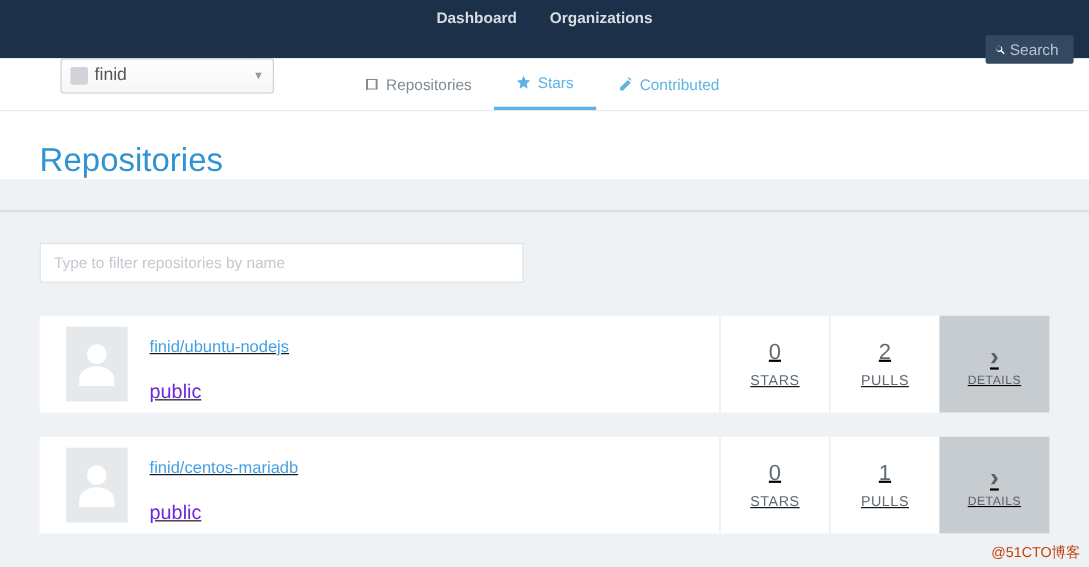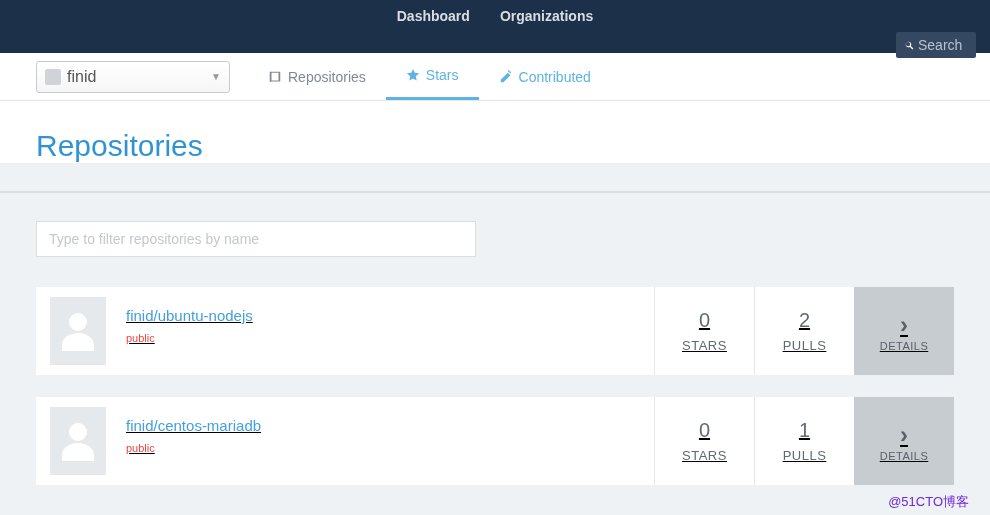--- a/index.html
+++ b/index.html
@@ -7,53 +7,53 @@
 
 .topnav { background: #1c3049; height: 53px; display: flex; align-items: center; padding: 0 14px; flex-direction: column; }
 .logo { width: 50px; height: 38px; margin-right: 20px; }
 .nav-links { display: flex; gap: 2px; }
 .nav-link { color: #d8dde2; font-size: 14px; font-weight: 600; padding: 8px 14px; cursor: pointer; }
 .search-box { margin-left: auto; background: #344862; border-radius: 2px; padding: 5px 8px; display: flex; align-items: center; width: 80px; }
 .search-box input { background: transparent; border: none; color: #fff; font-size: 14px; width: 50px; outline: none; }
 .search-box input::placeholder { color: #b9c3cf; }
 .search-icon-svg { width: 14px; height: 14px; fill: #fff; margin-right: 4px; }
 
-.subnav { background: #fff; height: 48px; display: flex; align-items: center; padding: 0 36px; border-bottom: 1px solid #e4e8eb; }
+.subnav { background: #fff; height: 48px; display: flex; padding: 0 55px; border-bottom: 1px solid #e4e8eb; gap: 44px; }
 .user-dd { border: 1px solid #c8ccd0; border-radius: 3px; height: 32px; width: 194px; display: flex; align-items: center; padding: 0 8px; background: linear-gradient(#fff,#f6f6f6); cursor: pointer; }
 .user-dd .avatar-sm { width: 16px; height: 16px; background: #d0d4d8; margin-right: 6px; border-radius: 2px; }
 .user-dd .name { color: #555; font-size: 16px; flex: 1; }
 .user-dd .caret { font-size: 10px; color: #999; }
 .tabs { display: flex; margin-left: 18px; height: 100%; }
 .tab { display: flex; align-items: center; padding: 0 20px; font-size: 14px; color: #5fb3e4; cursor: pointer; gap: 6px; }
 .tab.active { border-bottom: 3px solid #5fb3e4; }
 .tab.muted { color: #7f8a95; }
 .tab-icon { width: 14px; height: 14px; display: inline-block; }
 
 .container { padding: 28px 36px 0; }
 h1.page-title { color: #3194d2; font-weight: 400; font-size: 30px; margin-bottom: 28px; }
 
 .bottom-area { background: #eef2f4; padding: 28px 36px 20px; border-top: 2px solid #d7dfe3; text-decoration: underline; }
 .filter-input { width: 440px; height: 36px; border: 1px solid #d7dfe3; padding: 0 12px; font-size: 14px; background: #fff; outline: none; }
 .filter-input::placeholder { color: #c3c9cf; }
 
-.repo-card { background: #fff; margin-top: 30px; display: flex; align-items: stretch; height: 88px; }
+.repo-card { background: #fff; margin-top: 30px; display: flex; align-items: stretch; height: 88px; padding-left: 10px; }
 .repo-card + .repo-card { margin-top: 22px; justify-content: space-between; }
 .repo-avatar { width: 56px; height: 68px; background: #e6e9ec; margin: 10px 0 10px 14px; display:flex; align-items:center; justify-content:center; }
 .repo-avatar svg { width: 40px; height: 48px; fill: #fff; }
 .repo-meta { padding: 20px 0 0 20px; flex: 1; }
 .repo-name { color: #429fe0; font-size: 15px; cursor: pointer; }
-.repo-vis { color: #ef4444; font-size: 11px; margin-top: 8px; }
+.repo-vis { color: #6d28d9; font-size: 18px; margin-top: 22px; }
 .stat { width: 100px; border-left: 1px solid #e4e8eb; display: flex; flex-direction: column; align-items: center; justify-content: center; color: #5f6a74; }
 .stat .num { font-size: 20px; }
 .stat .lbl { font-size: 13px; letter-spacing: 0.5px; margin-top: 6px; }
 .details { width: 100px; background: #c7ccd1; display: flex; flex-direction: column; align-items: center; justify-content: center; color: #5a6068; cursor: pointer; }
 .details .chev { font-size: 24px; font-weight: bold; }
 .details .lbl { font-size: 11px; letter-spacing: 0.5px; margin-top: 1px; }
 
-.watermark { position: absolute; right: 21px; bottom: 4px; color: #6d28d9; font-size: 13px; }
+.watermark { position: absolute; right: 8px; bottom: 4px; color: #c2410c; font-size: 13px; }
 </style>
 </head>
 <body>
 
 <div class="topnav">
   <svg class="logo" viewBox="0 0 60 44">
     <g fill="#fff">
       <rect x="10" y="20" width="7" height="7"></rect>
         <rect x="18" y="20" width="7" height="7"></rect>
         <rect x="26" y="20" width="7" height="7"></rect>

